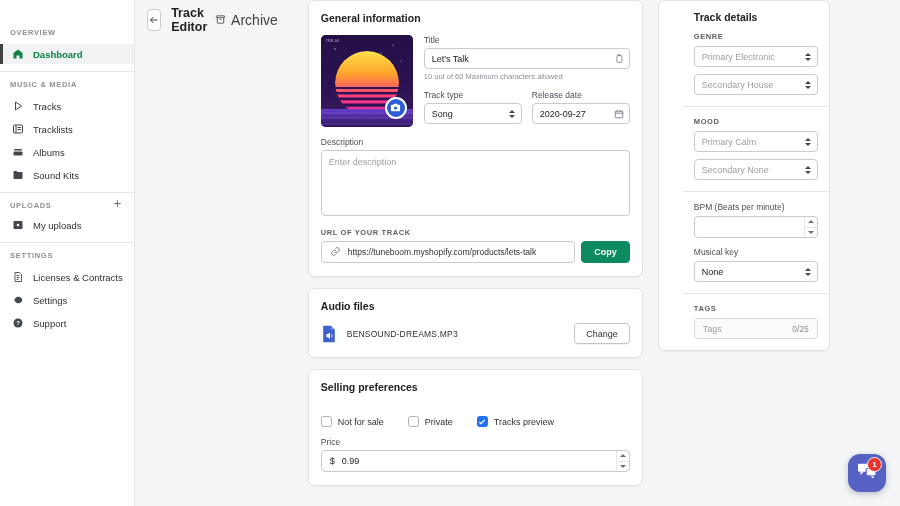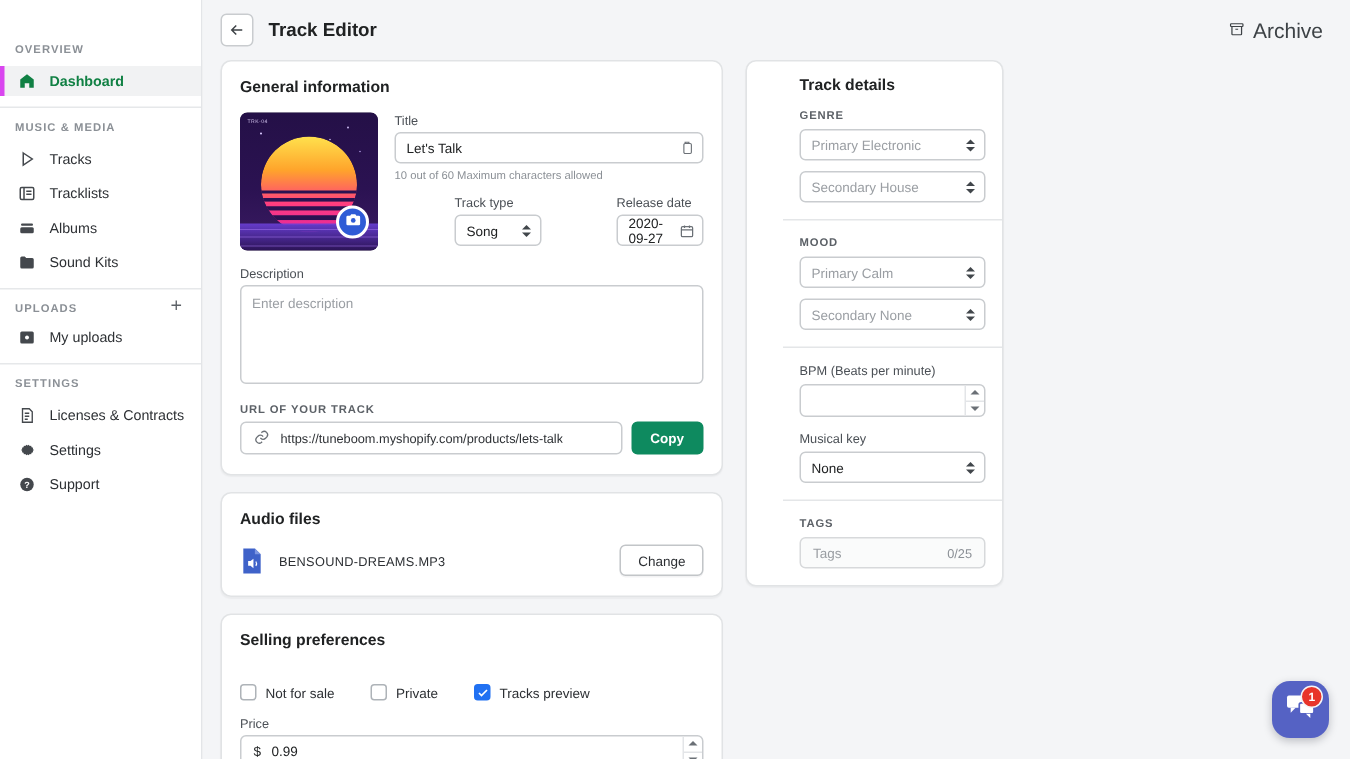--- a/index.html
+++ b/index.html
@@ -50,29 +50,29 @@
     padding-left: 8px;
   }
   .nav-item .nav-ico {
     width: 13px; height: 13px;
     display: flex; align-items: center; justify-content: center;
     flex: 0 0 13px;
     color: #44484d;
   }
   .nav-item.active {
     background: #f1f2f3;
-    border-left: 3px solid #d946ef;
+    border-left: 3px solid #404040;
     color: #108043;
     font-weight: 600;
   }
   .nav-item.active .nav-ico { color: #108043; }
   .nav-divider { height: 1px; background: #e6e8ea; margin: 7px 0 2px 0; }
 
   
-  .main { flex: 1; height: 498px; display: flex; flex-direction: column; min-width: 0; }
+  .main { flex: 1; height: 498px; display: flex; min-width: 0; }
   .topbar {
     height: 40px;
     display: flex; align-items: center;
     padding: 0 18px 0 12px;
     flex: 0 0 40px;
     background: #f4f5f7;
   }
   .back-btn {
     width: 22px; height: 22px;
     border: 1px solid #c9cccf;
@@ -145,21 +145,21 @@
   }
   .input.with-icon { padding-right: 20px; position: relative; }
   .input-wrap { position: relative; }
   .input-trail {
     position: absolute; right: 6px; top: 50%; transform: translateY(-50%);
     color: #6b7076; display: flex; align-items: center; cursor: pointer;
   }
   .placeholder { color: #9a9ea3; }
 
   .two-col { display: flex; gap: 10px; margin-top: 9px; }
-  .two-col > div { flex: 1; min-width: 0; margin-left: 40px; }
+  .two-col > div { flex: 1; min-width: 0; }
 
   .select {
     width: 100%; height: 21px;
     border: 1px solid #c9cccf; border-radius: 4px;
     background: #fff;
     font-size: 9px; color: #202223;
     padding: 0 18px 0 7px;
     display: flex; align-items: center;
     position: relative; cursor: pointer;
   }

